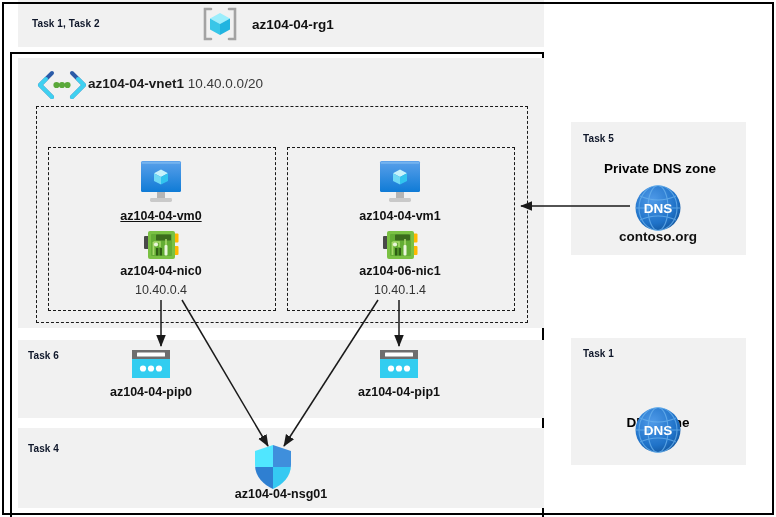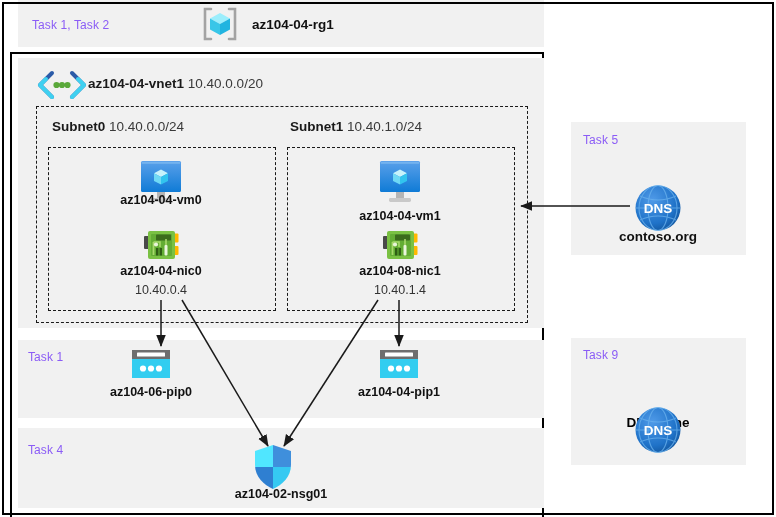--- a/index.html
+++ b/index.html
@@ -31,23 +31,23 @@
     pointer-events: none;
   }
   
   .panel {
     position: absolute;
     background: #f1f1f1;
     box-sizing: border-box;
   }
   .task-label {
     position: absolute;
-    color: #8b5cf6;
-    font-weight: normal;
-    font-size: 12px;
+    color: #0f172a;
+    font-weight: bold;
+    font-size: 10px;
     letter-spacing: 0.1px;
     white-space: nowrap;
   }
   
   .dashed {
     position: absolute;
     border: 1.6px dashed #1a1a1a;
     box-sizing: border-box;
   }
   
@@ -138,43 +138,40 @@
       <circle cx="26" cy="15" r="3.1" fill="#5aa83a"></circle>
       <circle cx="31.5" cy="15" r="3.1" fill="#5aa83a"></circle>
     </svg>
   </div>
   <div class="hdr" style="left:88px; top:76px;">
     <b>az104-04-vnet1</b><span>&nbsp;</span><span class="light">10.40.0.0/20</span>
   </div>
 
   <div class="dashed" style="left:36px; top:106px; width:492px; height:217px;"></div>
 
-  <div class="hdr" style="left:52px; top:119px;">
-    <b>Subnet0</b><span>&nbsp;</span><span class="light">10.40.0.0/24</span>
-  </div>
   <div class="dashed" style="left:48px; top:147px; width:228px; height:164px;"></div>
 
   <div class="icon" style="left:133px; top:158px;">
     <svg width="56" height="48" viewBox="0 0 56 48">
       <defs>
         <linearGradient id="vmg0" x1="0" y1="0" x2="0" y2="1">
           <stop offset="0%" stop-color="#5aa0ea"></stop>
           <stop offset="100%" stop-color="#0f7bd6"></stop>
         </linearGradient>
       </defs>
       <rect x="8" y="3" width="40" height="31" rx="1.5" fill="url(#vmg0)"></rect>
       <rect x="8.8" y="3.8" width="38.4" height="2" fill="#7cb8f0" opacity="0.8"></rect>
       <path d="M28 11.5 L35 15.2 L28 18.9 L21 15.2 Z" fill="#c7f2fb"></path>
       <path d="M21 15.2 L28 18.9 L28 26.6 L21 22.9 Z" fill="#6fd9f5"></path>
       <path d="M35 15.2 L28 18.9 L28 26.6 L35 22.9 Z" fill="#32c4ee"></path>
       <rect x="24" y="34" width="8" height="6" fill="#b5b5b5"></rect>
       <rect x="17" y="40" width="22" height="4" rx="1.4" fill="#c9c9c9"></rect>
     </svg>
   </div>
-  <div class="res-label centered" style="left:161px; top:193px;">az104-04-vm0</div>
+  <div class="res-label centered" style="left:161px; top:209px;text-decoration:underline;">az104-04-vm0</div>
 
   <div class="icon" style="left:143px; top:228px;">
     <svg width="40" height="36" viewBox="0 0 40 36">
       <rect x="1" y="8" width="6" height="13" rx="1" fill="#4a4a4a"></rect>
       <rect x="29.5" y="5.5" width="6" height="9" rx="1" fill="#ffb900"></rect>
       <rect x="29.5" y="18" width="6" height="9" rx="1" fill="#ffb900"></rect>
       <rect x="5" y="3" width="27" height="28" rx="2" fill="#7ac143"></rect>
       <rect x="8" y="6" width="21" height="22" rx="1" fill="#63ad34"></rect>
       <rect x="13" y="6.5" width="15" height="6" rx="0.8" fill="#3b6b1c"></rect>
       <path d="M10.5 14 L10.5 27" stroke="#a7d96b" stroke-width="1.8" fill="none"></path>
@@ -182,23 +179,20 @@
       <circle cx="13" cy="16.5" r="2.1" fill="#e9f5d8"></circle>
       <rect x="13" y="20" width="2.4" height="7.5" fill="#2f5e14"></rect>
       <rect x="16.6" y="20" width="2.4" height="7.5" fill="#2f5e14"></rect>
       <rect x="21.5" y="17" width="3" height="10.5" rx="1" fill="#eaf6dc"></rect>
       <path d="M23 11 L23 17" stroke="#a7d96b" stroke-width="1.6" fill="none"></path>
     </svg>
   </div>
   <div class="res-label centered" style="left:161px; top:264px;">az104-04-nic0</div>
   <div class="res-sub centered" style="left:161px; top:283px;">10.40.0.4</div>
 
-  <div class="hdr" style="left:290px; top:119px;">
-    <b>Subnet1</b><span>&nbsp;</span><span class="light">10.40.1.0/24</span>
-  </div>
   <div class="dashed" style="left:287px; top:147px; width:228px; height:164px;"></div>
 
   <div class="icon" style="left:372px; top:158px;">
     <svg width="56" height="48" viewBox="0 0 56 48">
       <defs>
         <linearGradient id="vmg1" x1="0" y1="0" x2="0" y2="1">
           <stop offset="0%" stop-color="#5aa0ea"></stop>
           <stop offset="100%" stop-color="#0f7bd6"></stop>
         </linearGradient>
       </defs>
@@ -223,37 +217,37 @@
       <rect x="13" y="6.5" width="15" height="6" rx="0.8" fill="#3b6b1c"></rect>
       <path d="M10.5 14 L10.5 27" stroke="#a7d96b" stroke-width="1.8" fill="none"></path>
       <path d="M10.5 14 L17 14 L17 19" stroke="#a7d96b" stroke-width="1.6" fill="none"></path>
       <circle cx="13" cy="16.5" r="2.1" fill="#e9f5d8"></circle>
       <rect x="13" y="20" width="2.4" height="7.5" fill="#2f5e14"></rect>
       <rect x="16.6" y="20" width="2.4" height="7.5" fill="#2f5e14"></rect>
       <rect x="21.5" y="17" width="3" height="10.5" rx="1" fill="#eaf6dc"></rect>
       <path d="M23 11 L23 17" stroke="#a7d96b" stroke-width="1.6" fill="none"></path>
     </svg>
   </div>
-  <div class="res-label centered" style="left:400px; top:264px;">az104-08-nic1</div>
+  <div class="res-label centered" style="left:400px; top:264px;">az104-06-nic1</div>
   <div class="res-sub centered" style="left:400px; top:283px;">10.40.1.4</div>
 
   <div class="panel" style="left:18px; top:340px; width:526px; height:78px;"></div>
-  <div class="task-label" style="left:28px; top:350px;">Task 1</div>
+  <div class="task-label" style="left:28px; top:350px;">Task 6</div>
 
   <div class="icon" style="left:130px; top:348px;">
     <svg width="42" height="33" viewBox="0 0 42 33">
       <rect x="2" y="2" width="38" height="9" fill="#6e6e6e"></rect>
       <rect x="7" y="4.6" width="28" height="4" rx="0.6" fill="#ffffff"></rect>
       <rect x="2" y="11" width="38" height="19" fill="#32cdf0"></rect>
       <circle cx="13" cy="20.5" r="3.1" fill="#ffffff"></circle>
       <circle cx="21" cy="20.5" r="3.1" fill="#ffffff"></circle>
       <circle cx="29" cy="20.5" r="3.1" fill="#ffffff"></circle>
     </svg>
   </div>
-  <div class="res-label centered" style="left:151px; top:385px;">az104-06-pip0</div>
+  <div class="res-label centered" style="left:151px; top:385px;">az104-04-pip0</div>
 
   <div class="icon" style="left:378px; top:348px;">
     <svg width="42" height="33" viewBox="0 0 42 33">
       <rect x="2" y="2" width="38" height="9" fill="#6e6e6e"></rect>
       <rect x="7" y="4.6" width="28" height="4" rx="0.6" fill="#ffffff"></rect>
       <rect x="2" y="11" width="38" height="19" fill="#32cdf0"></rect>
       <circle cx="13" cy="20.5" r="3.1" fill="#ffffff"></circle>
       <circle cx="21" cy="20.5" r="3.1" fill="#ffffff"></circle>
       <circle cx="29" cy="20.5" r="3.1" fill="#ffffff"></circle>
     </svg>
@@ -271,24 +265,25 @@
         </clipPath>
       </defs>
       <g clip-path="url(#shieldclip)">
         <rect x="0" y="0" width="22" height="24" fill="#50e6ff"></rect>
         <rect x="22" y="0" width="22" height="24" fill="#3f8fdc"></rect>
         <rect x="0" y="24" width="22" height="24" fill="#2f7fd1"></rect>
         <rect x="22" y="24" width="22" height="24" fill="#35c9f2"></rect>
       </g>
     </svg>
   </div>
-  <div class="res-label centered" style="left:281px; top:487px;">az104-02-nsg01</div>
+  <div class="res-label centered" style="left:281px; top:487px;">az104-04-nsg01</div>
 
   <div class="panel" style="left:571px; top:122px; width:175px; height:133px;"></div>
   <div class="task-label" style="left:583px; top:133px;">Task 5</div>
+  <div class="title-bold centered" style="left:660px; top:161px;">Private DNS zone</div>
 
   <div class="icon" style="left:632px; top:182px;">
     <svg width="52" height="52" viewBox="0 0 52 52">
       <defs>
         <radialGradient id="dnsg0" cx="38%" cy="32%" r="75%">
           <stop offset="0%" stop-color="#4f9ae8"></stop>
           <stop offset="70%" stop-color="#1f72c8"></stop>
           <stop offset="100%" stop-color="#12559c"></stop>
         </radialGradient>
       </defs>
@@ -299,21 +294,21 @@
         <line x1="4" y1="26" x2="48" y2="26"></line>
         <path d="M8 14 Q26 22 44 14"></path>
         <path d="M8 38 Q26 30 44 38"></path>
       </g>
       <text x="26" y="31" font-family="'Liberation Sans',sans-serif" font-size="13.5" font-weight="bold" fill="#ffffff" text-anchor="middle">DNS</text>
     </svg>
   </div>
   <div class="res-label centered" style="left:658px; top:229px; font-size:13.5px;text-align:center;">contoso.org</div>
 
   <div class="panel" style="left:571px; top:338px; width:175px; height:127px;"></div>
-  <div class="task-label" style="left:583px; top:348px;">Task 9</div>
+  <div class="task-label" style="left:583px; top:348px;">Task 1</div>
   <div class="title-bold centered" style="left:658px; top:383px;margin-top:32px;">DNS zone</div>
 
   <div class="icon" style="left:632px; top:404px;">
     <svg width="52" height="52" viewBox="0 0 52 52">
       <defs>
         <radialGradient id="dnsg1" cx="38%" cy="32%" r="75%">
           <stop offset="0%" stop-color="#4f9ae8"></stop>
           <stop offset="70%" stop-color="#1f72c8"></stop>
           <stop offset="100%" stop-color="#12559c"></stop>
         </radialGradient>

